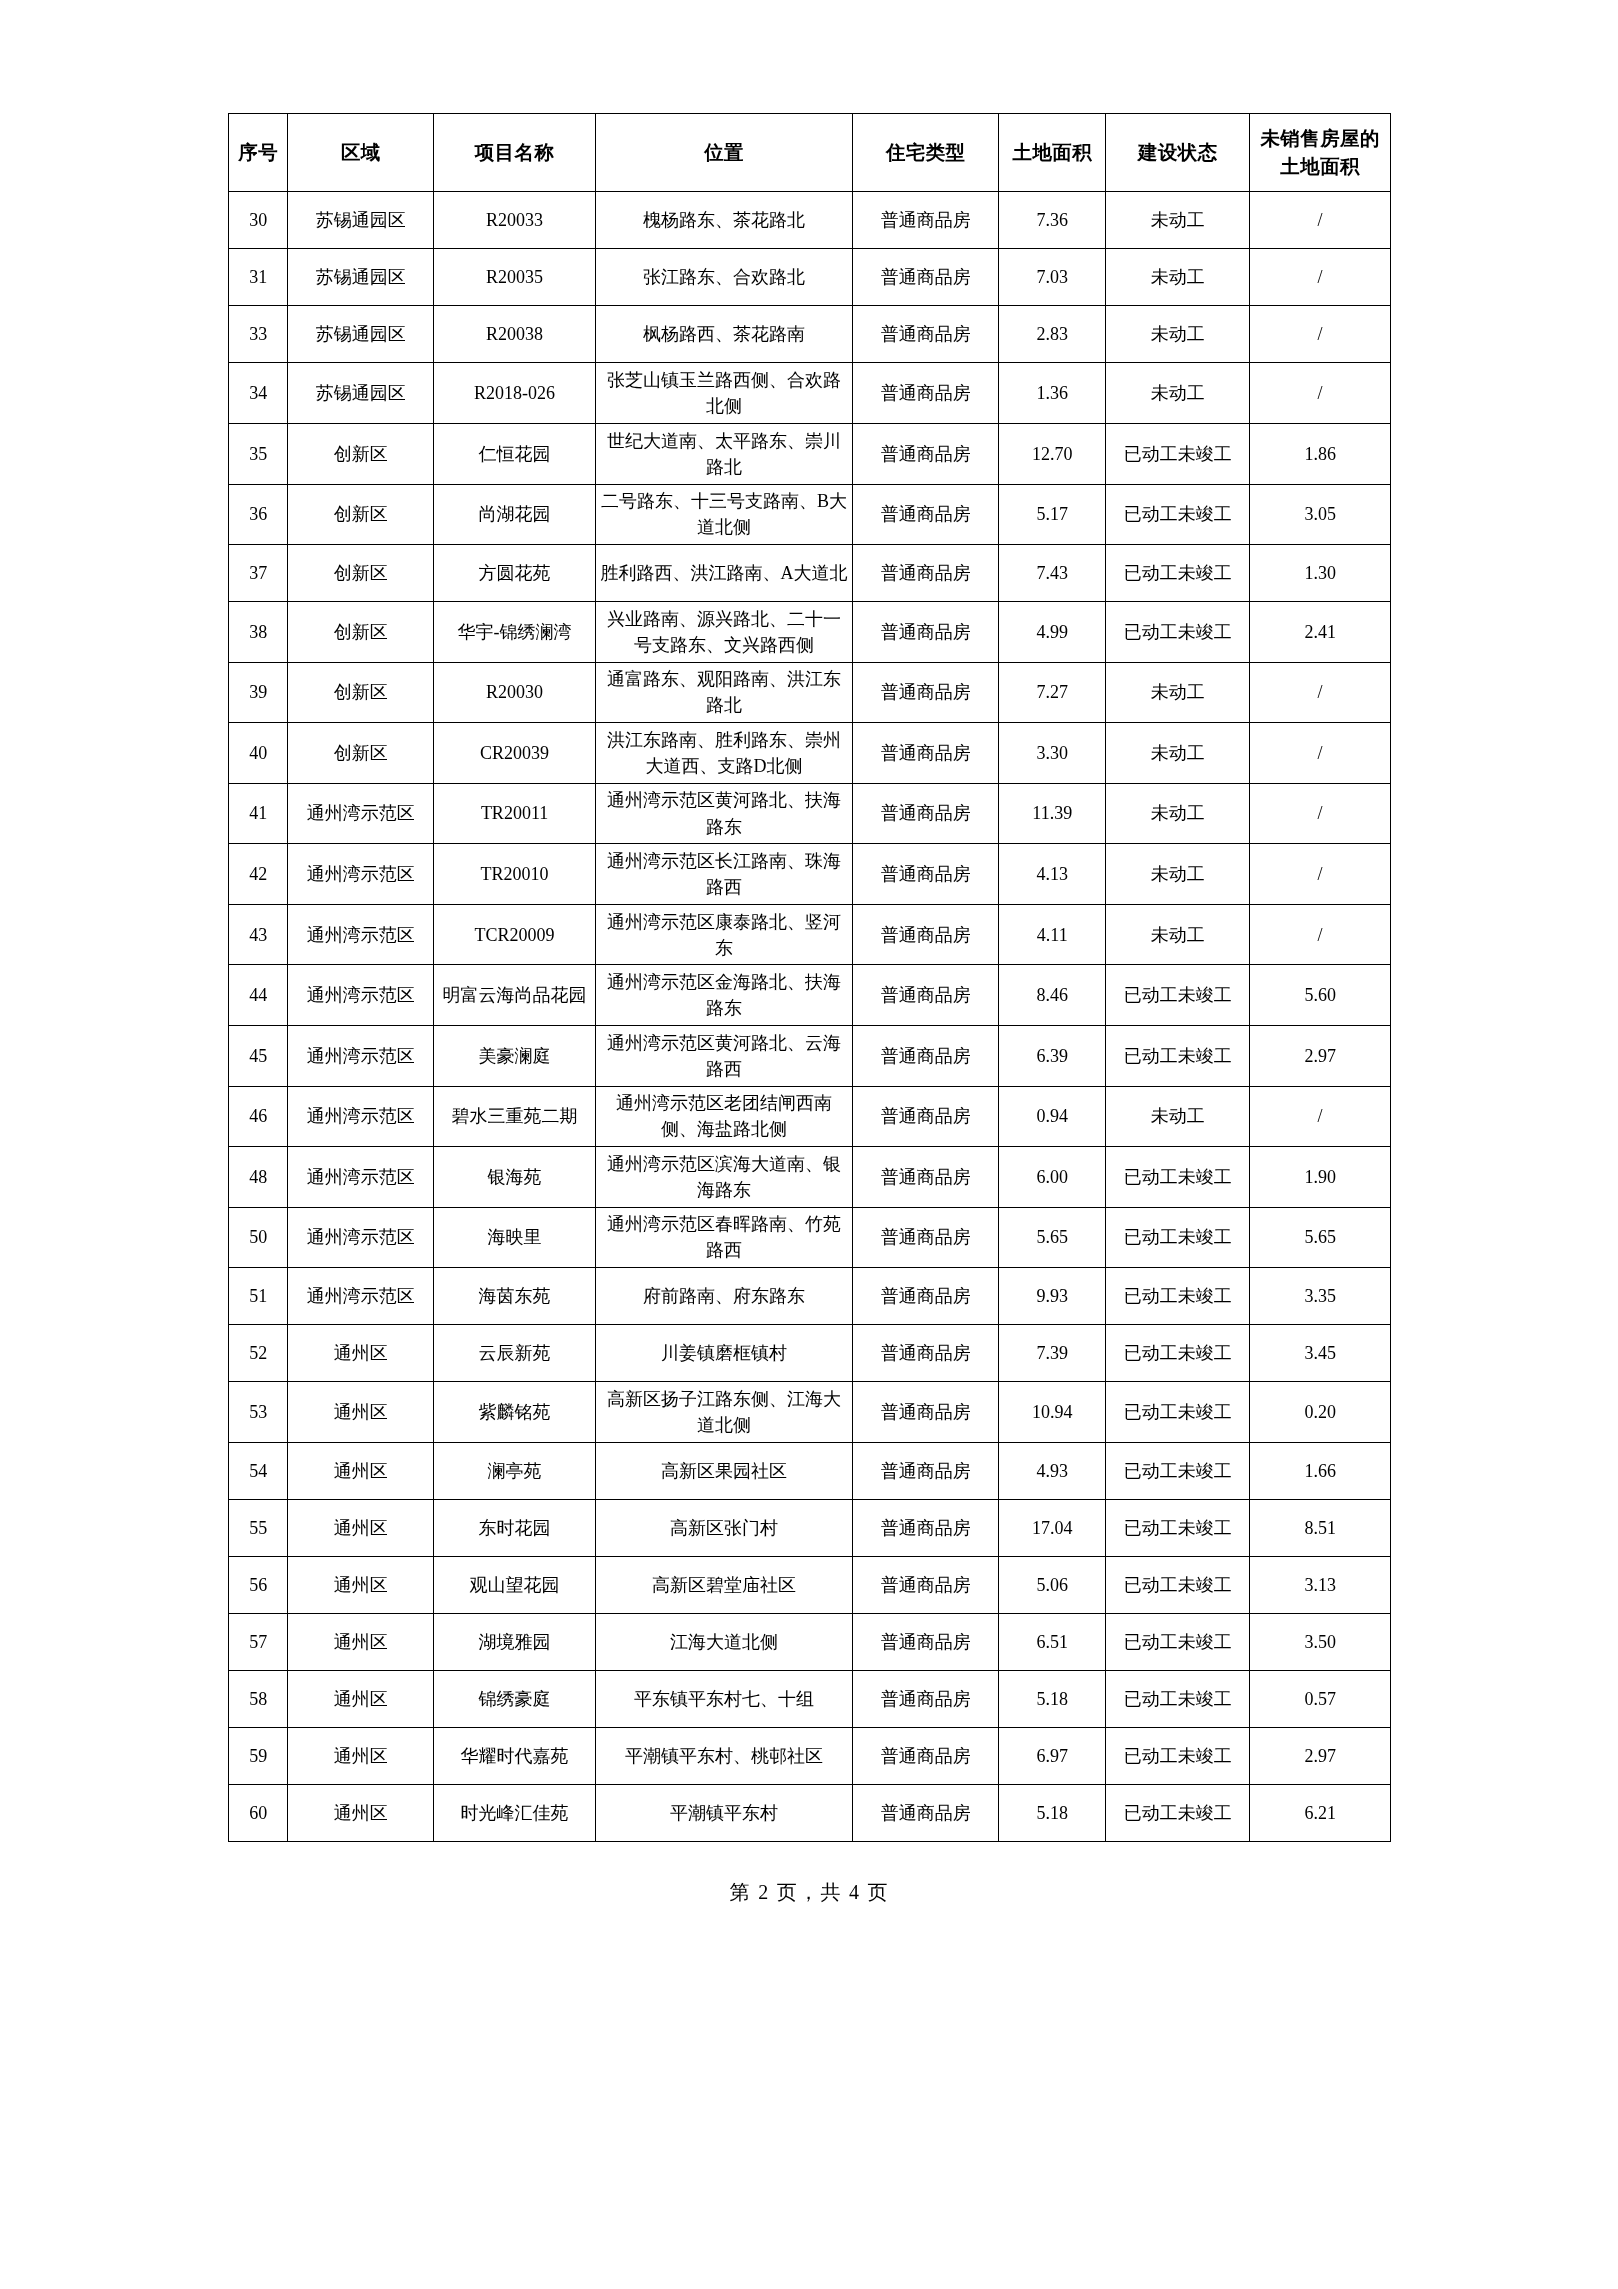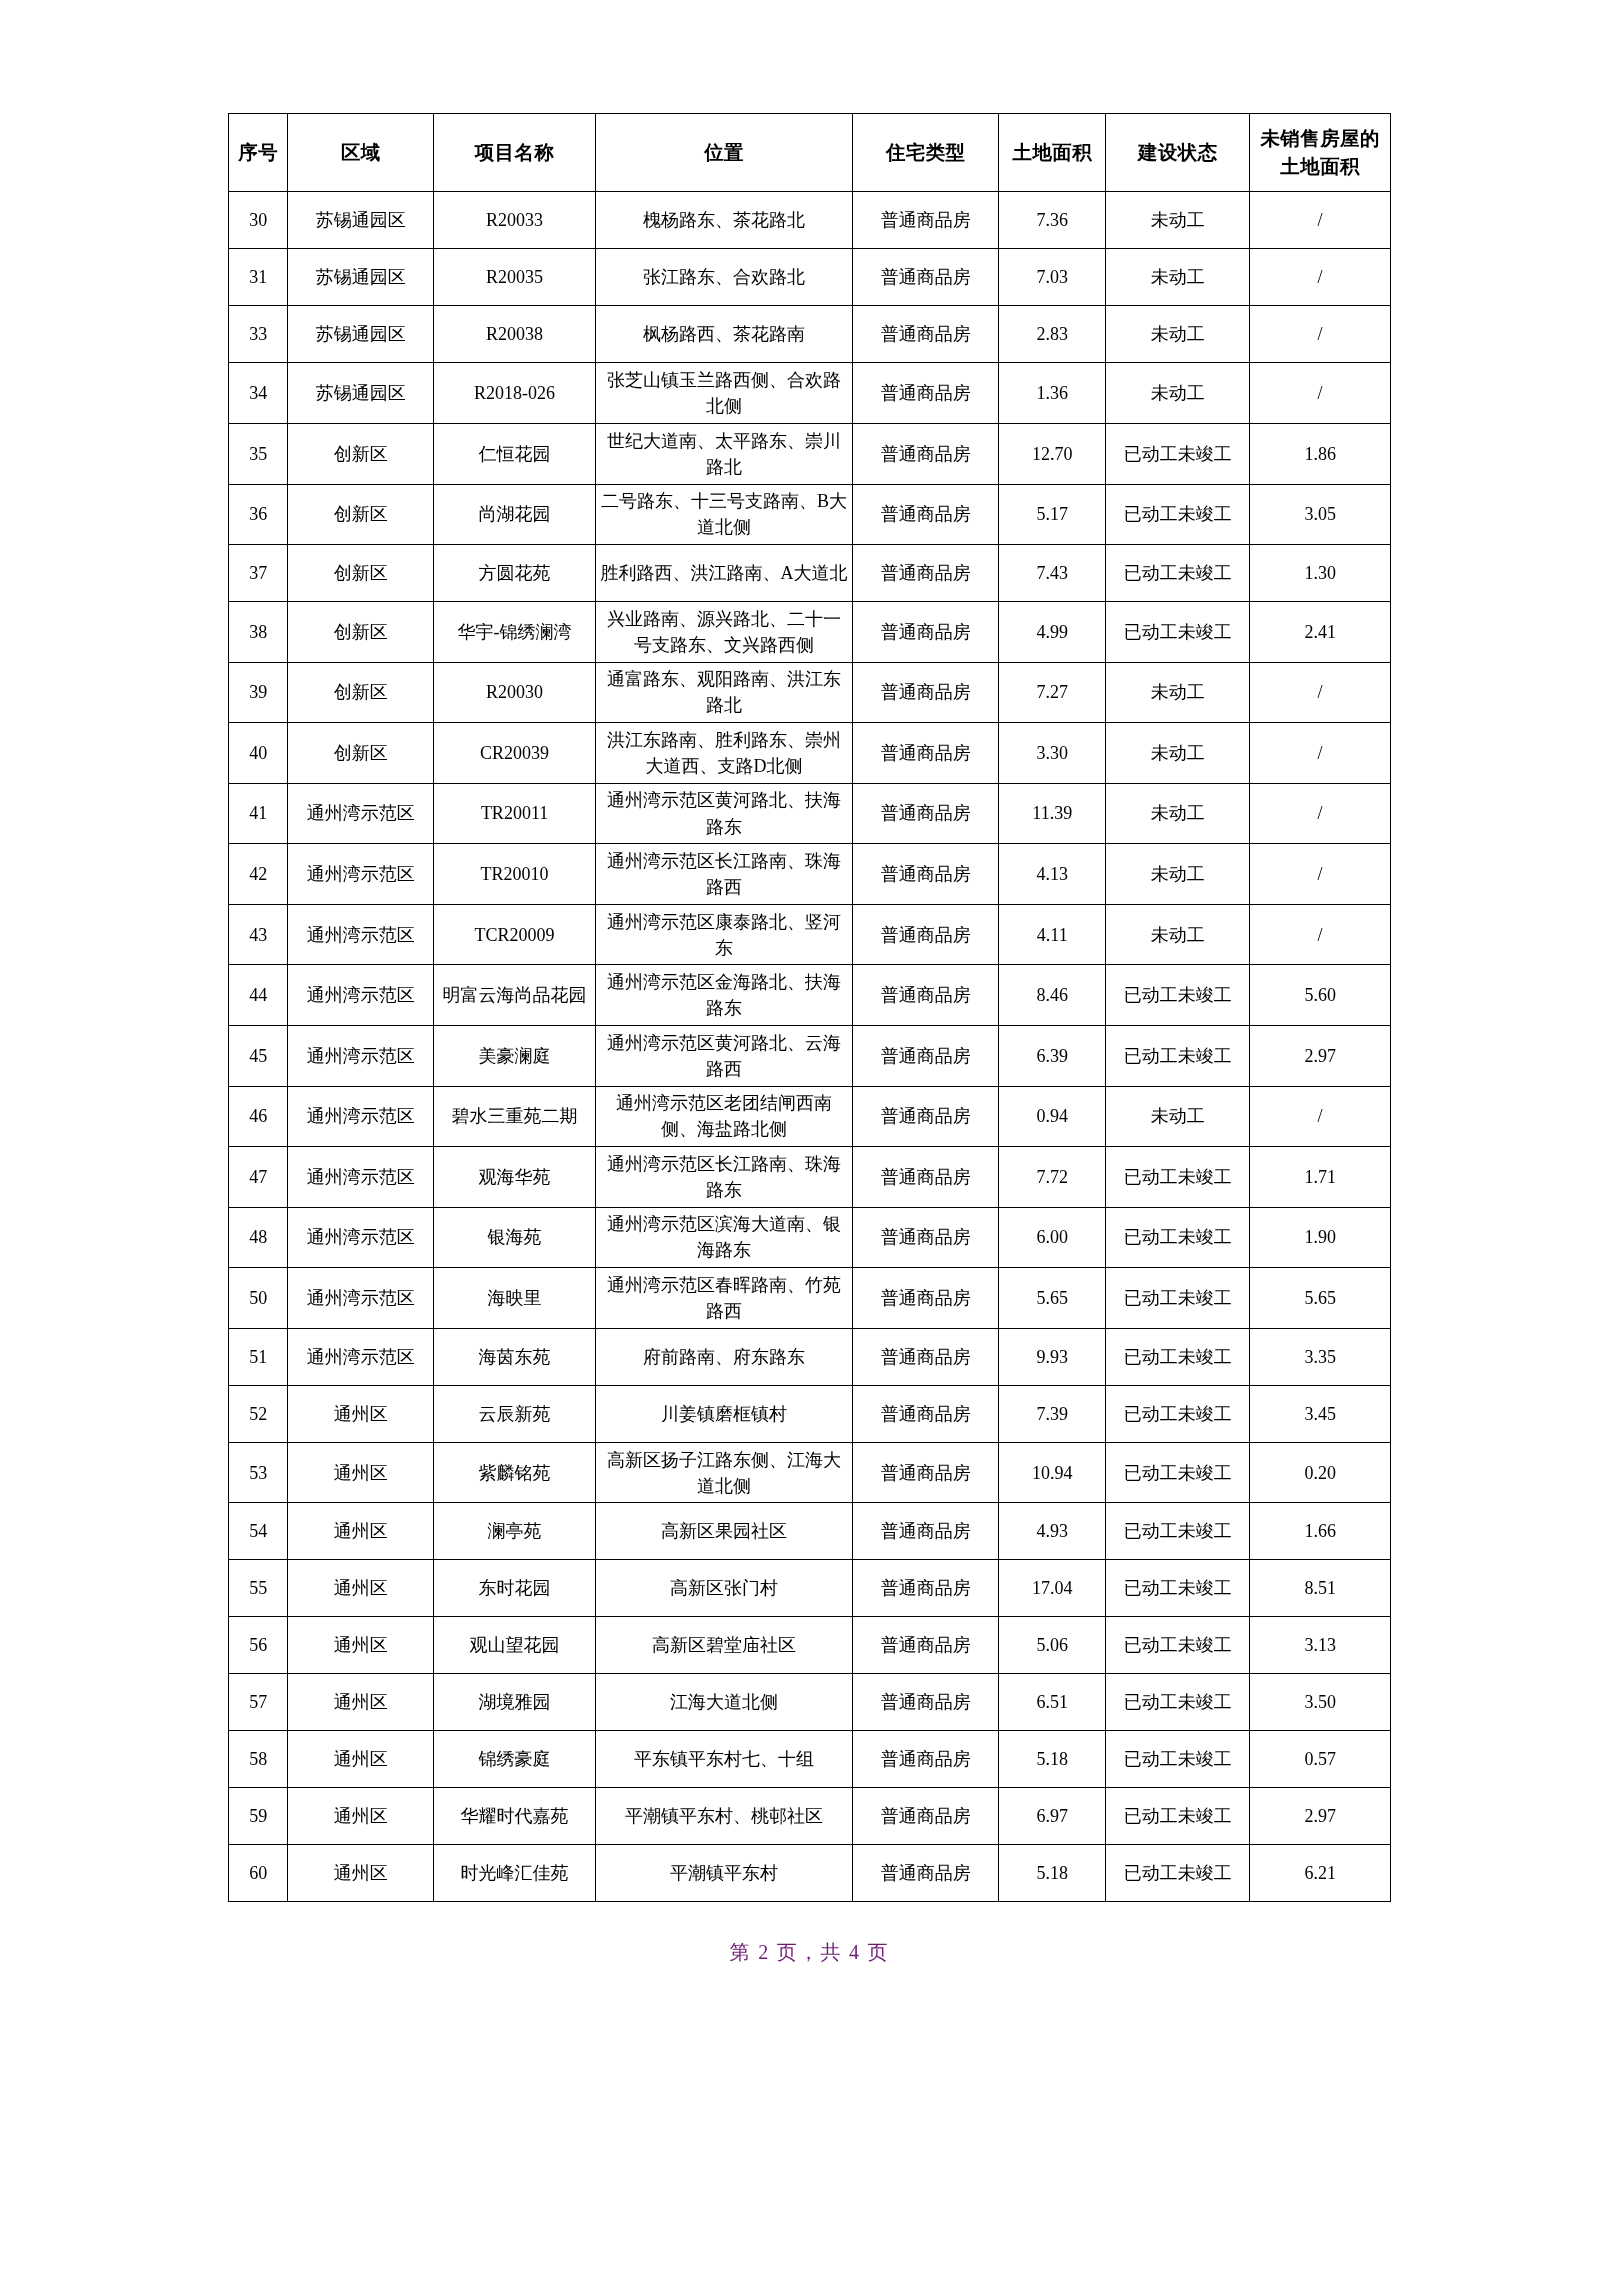--- a/index.html
+++ b/index.html
@@ -67,21 +67,21 @@
   td.proj { letter-spacing: 0px; }
   .hdr-unsold { line-height: 1.35; }
 
   .footer {
     width: 1163px;
     margin: 0 auto;
     text-align: center;
     font-size: 20px;
     padding-top: 37px;
     letter-spacing: 1.8px;
-    color: #701a75;
+    color: #000000;
   }
 </style>
 </head>
 <body>
 
 <div class="page">
 
   <table class="doc-table">
     <colgroup>
       <col class="c-idx">
@@ -260,30 +260,20 @@
           <td class="idx">46</td>
           <td>通州湾示范区</td>
           <td class="proj">碧水三重苑二期</td>
           <td class="loc">通州湾示范区老团结闸西南侧、海盐路北侧</td>
           <td>普通商品房</td>
           <td class="num">0.94</td>
           <td>未动工</td>
           <td class="num">/</td>
         </tr>
         <tr>
-          <td class="idx">47</td>
-          <td>通州湾示范区</td>
-          <td class="proj">观海华苑</td>
-          <td class="loc">通州湾示范区长江路南、珠海路东</td>
-          <td>普通商品房</td>
-          <td class="num">7.72</td>
-          <td>已动工未竣工</td>
-          <td class="num">1.71</td>
-        </tr>
-        <tr>
           <td class="idx">48</td>
           <td>通州湾示范区</td>
           <td class="proj">银海苑</td>
           <td class="loc">通州湾示范区滨海大道南、银海路东</td>
           <td>普通商品房</td>
           <td class="num">6.00</td>
           <td>已动工未竣工</td>
           <td class="num">1.90</td>
         </tr>
         <tr>

